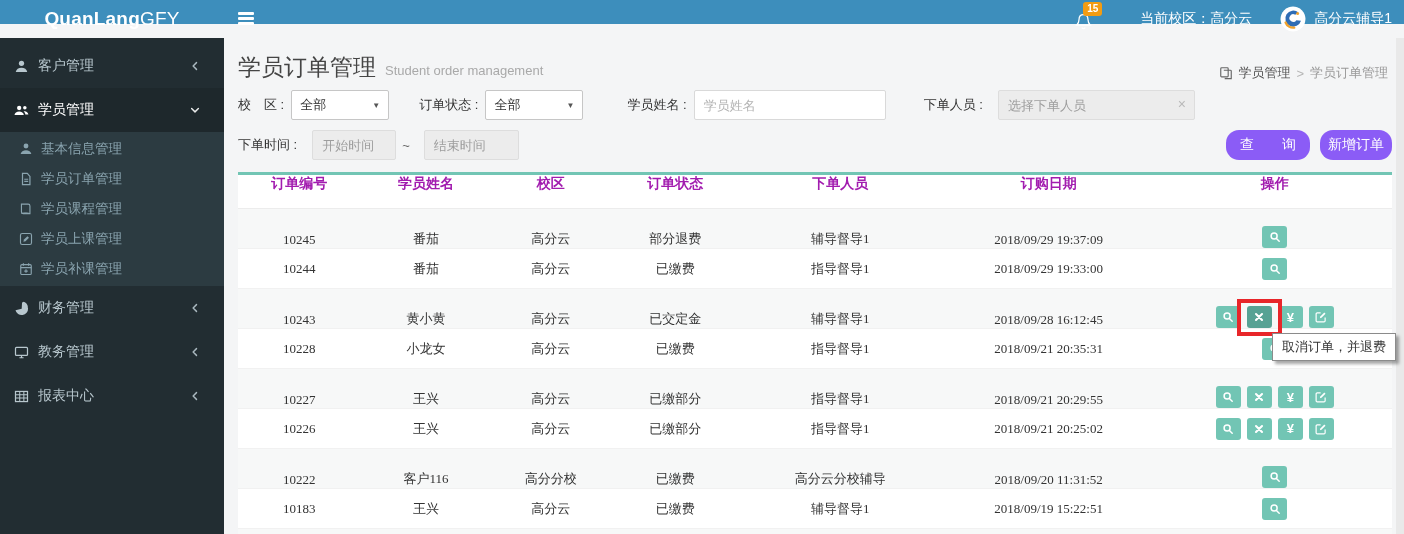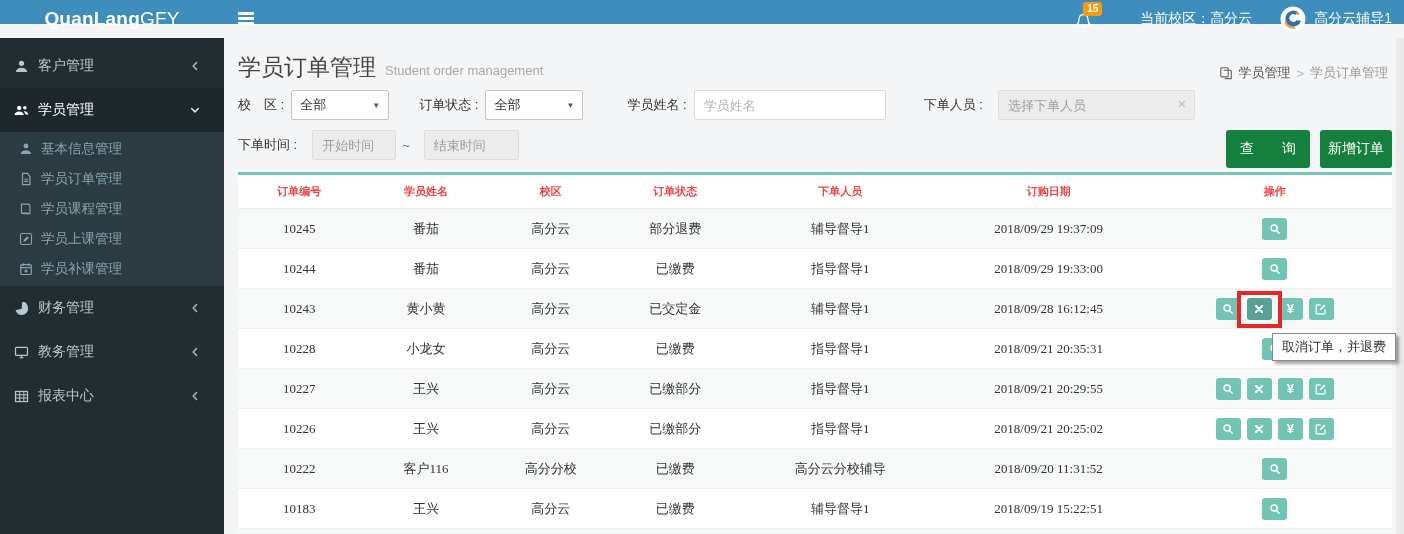--- a/index.html
+++ b/index.html
@@ -55,29 +55,29 @@
   .inp { height:30px; border:1px solid #d9d9d9; border-radius:2px; padding:0 9px; font-size:13px; font-family:inherit; color:#333; background:#fff; outline:none; }
   .inp::placeholder { color:#b3b3b3; }
   .inp.gray { background:#ececec; border-color:#ddd;margin-left:8px; }
   .inp.gray::placeholder { color:#9d9d9d; }
   .gap2 { margin-left:30px; } .gap3 { margin-left:44px; } .gap4 { margin-left:38px; }
   .person-box { position:relative; display:inline-block; }
   .person-box .clear { position:absolute; right:9px; top:7px; color:#b9b9b9; font-size:14px; line-height:1; cursor:pointer; }
   .tilde { margin:0 6px; color:#666; }
 
   .btns { position:absolute; right:12px; top:92px; display:flex; }
-  .btn { height:38px; background:#15803d; color:#fff; border:none; border-radius:3px; font-size:14px; font-family:inherit; cursor:pointer; white-space:pre; }
+  .btn { height:30px; background:#8b5cf6; color:#fff; border:none; border-radius:13px; font-size:14px; font-family:inherit; cursor:pointer; white-space:pre; }
   .btn-search { width:84px; }
   .btn-add { width:72px; margin-left:10px; }
 
   
   .panel { position:absolute; left:14px; right:12px; top:134px; bottom:0; background:#fff; border-top:3px solid #72c5b4; overflow:hidden; }
-  .t-head { display:flex; height:34px; align-items:center; font-weight:bold; font-size:11px; color:#ef4444; border-bottom:1px solid #ececec; }
+  .t-head { display:flex; height:34px; align-items:flex-start; font-weight:bold; font-size:14px; color:#a21caf; border-bottom:1px solid #ececec; }
   .t-row { display:flex; height:40px; align-items:center; font-size:13px; color:#333; border-bottom:1px solid #f1f1f1; font-family:"Liberation Serif", serif; }
-  .t-row.stripe { background:#f7f8f8; }
+  .t-row.stripe { background:#f7f8f8;align-items:flex-end; }
   .th, .td { text-align:center; }
   .c0{width:10.6%} .c1{width:11.4%} .c2{width:10.2%} .c3{width:11.4%} .c4{width:17.2%} .c5{width:18.9%} .c6{width:20.3%}
 
   .op-btn { display:inline-flex; align-items:center; justify-content:center; width:25px; height:22px; background:#72c5b4; border:none; border-radius:3px; color:#fff; margin:0 3px; padding:0; cursor:pointer; font-family:"Liberation Sans",sans-serif; font-size:13px; font-weight:bold; vertical-align:middle; }
   .op-btn svg { width:12px; height:12px; }
   .op-dark { background:#57a294; }
   .annot-wrap { position:relative; display:inline-block; vertical-align:middle; }
   .red-frame { position:absolute; left:-7px; top:-7px; right:-7px; bottom:-8px; border:4px solid #e8262a; z-index:6; pointer-events:none; }
 
   .tooltip { position:absolute; left:1272px; top:333px; background:#fff; border:1px solid #8b8b8b; box-shadow:3px 3px 3px rgba(0,0,0,.35); padding:4px 9px; font-size:13px; color:#333; z-index:10; white-space:nowrap; }

